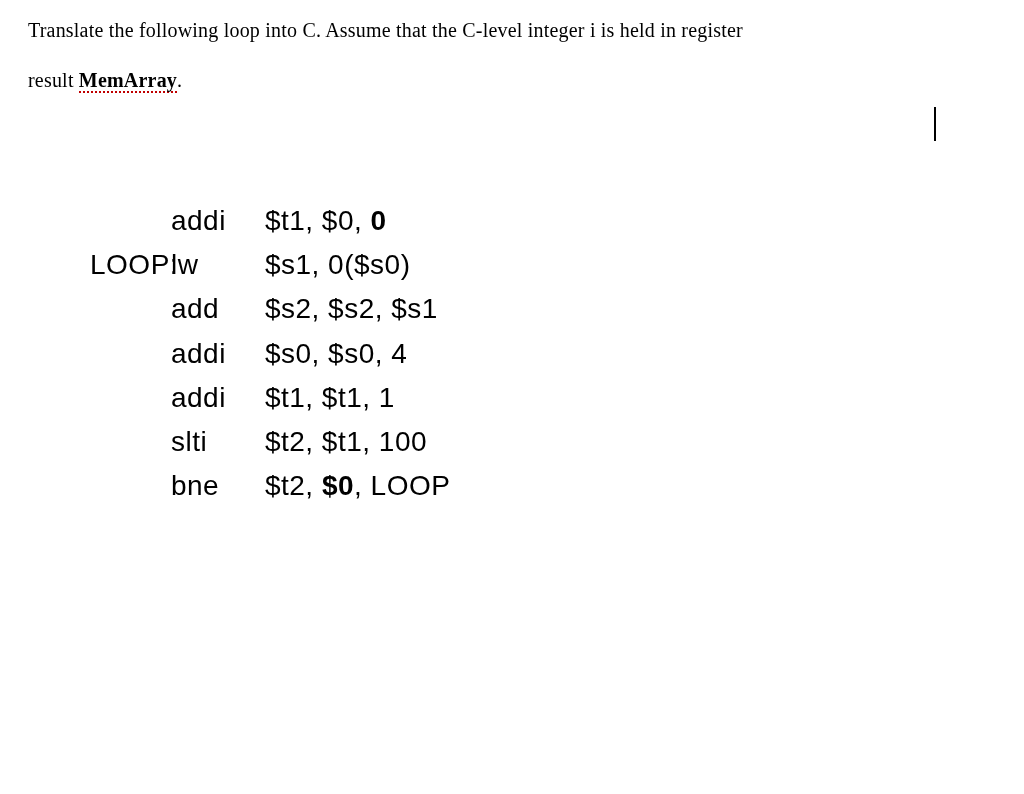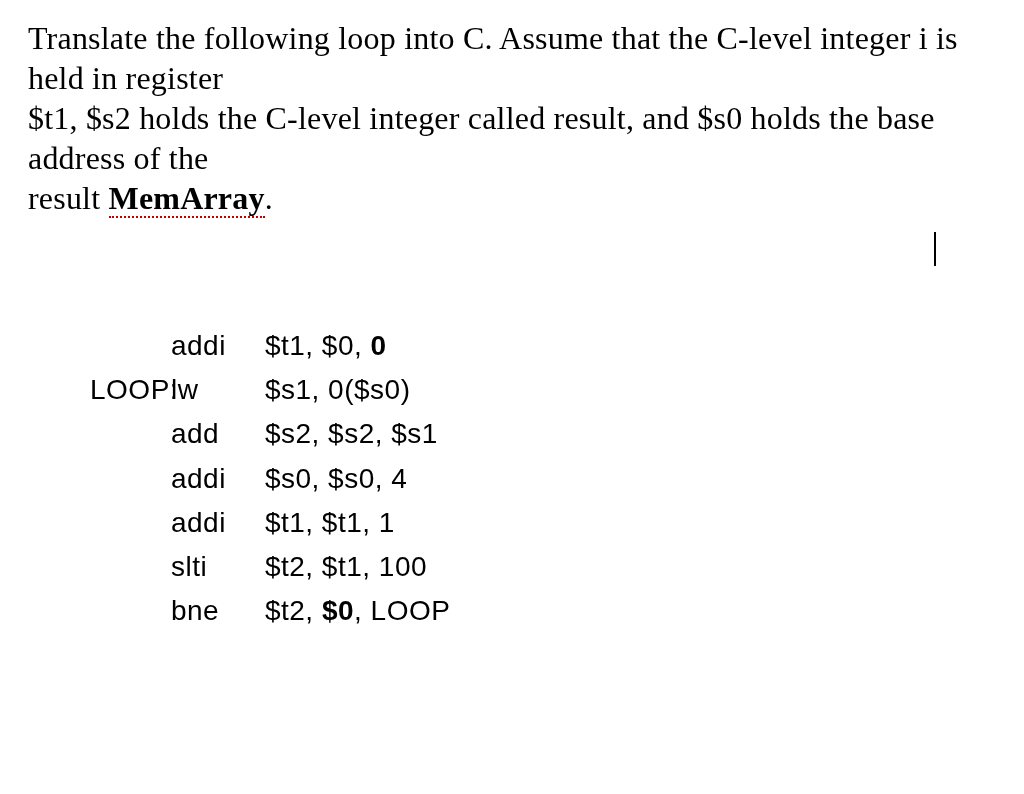--- a/index.html
+++ b/index.html
@@ -9,21 +9,21 @@
     height: 794px;
     background: #ffffff;
     font-family: "Times New Roman", Times, serif;
     color: #000000;
   }
   .page {
     padding: 18px 28px 0 28px;
     box-sizing: border-box;
   }
   .question {
-    font-size: 32px;
+    font-size: 20px;
     line-height: 1.25;
     letter-spacing: 0.2px;
   }
   .memarray {
     border-bottom: 2px dotted #c00000;
     font-weight: bold;
   }
   .cursor-wrap {
     position: relative;
     height: 0;
@@ -57,21 +57,21 @@
     font-weight: bold;
   }
 </style>
 </head>
 <body>
 
 <div class="page">
 
   <div class="question">
     <span>Translate the following loop into C. Assume that the C-level integer i is held in register</span><br>
-    <span>$t1, $s2 holds the C-level integer called result, and $s0 holds the base address of the</span><br>
+    <br>
     <span>result </span><span class="memarray">MemArray</span><span>.</span>
   </div>
 
   <div class="cursor-wrap">
     <div class="cursor"></div>
   </div>
 
   <div class="code-block"><span class="label-col"></span><span class="op-col">addi</span><span> $t1, $0, </span><span class="bold">0</span>
 <span class="label-col">LOOP:</span><span class="op-col">lw</span><span> $s1, 0($s0)</span>
 <span class="label-col"></span><span class="op-col">add</span><span> $s2, $s2, $s1</span>

